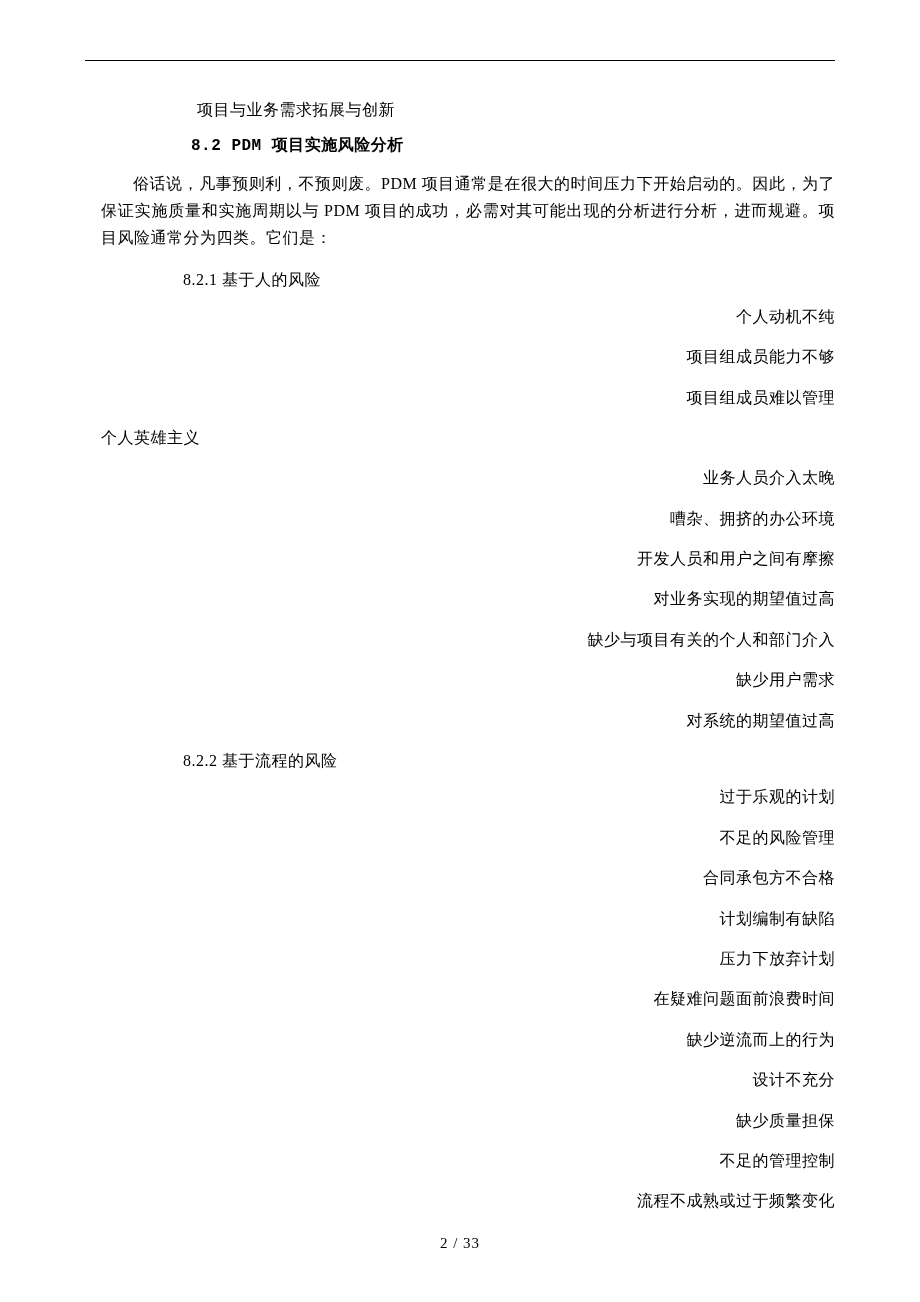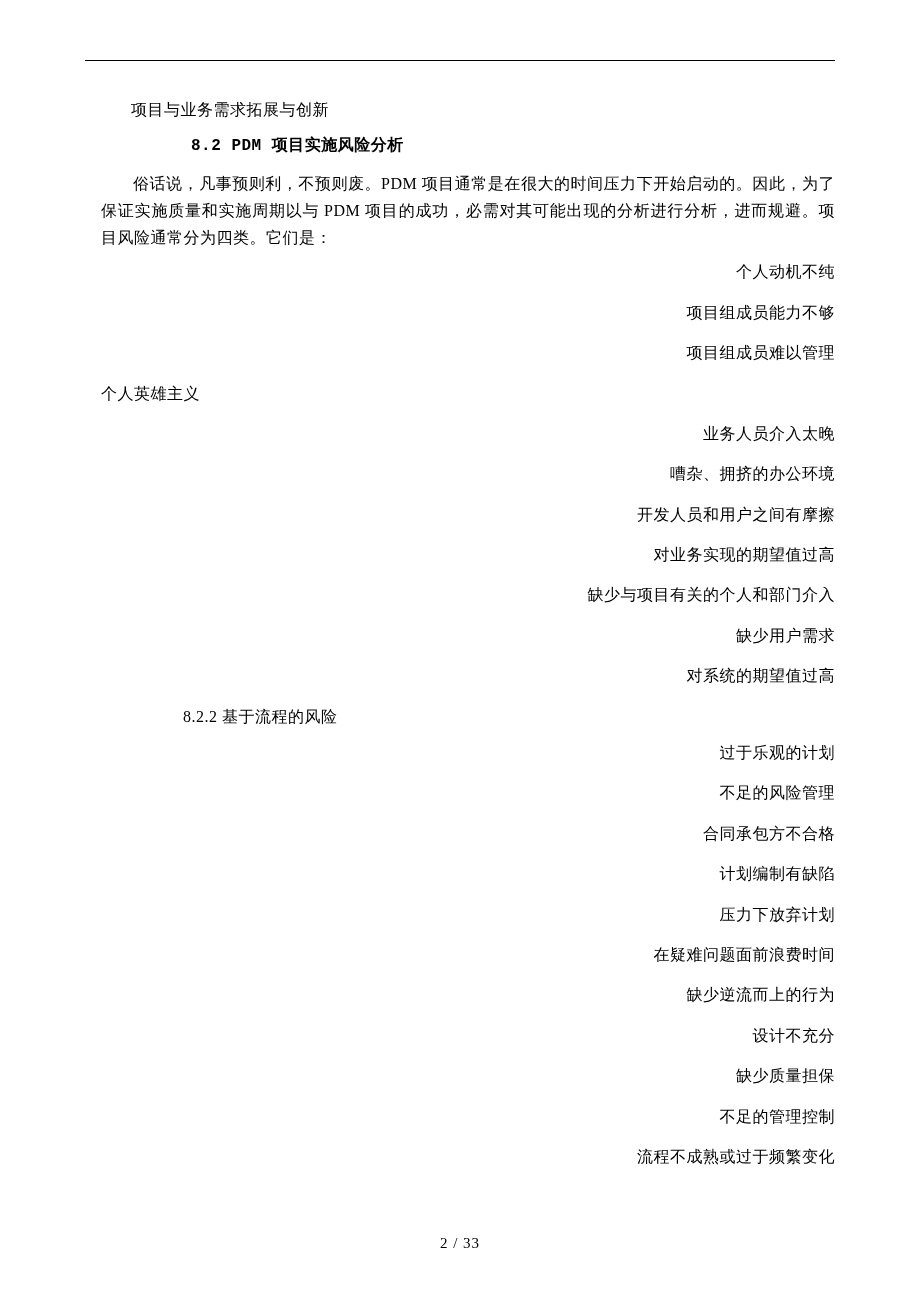--- a/index.html
+++ b/index.html
@@ -18,21 +18,21 @@
       line-height: 1.4;
     }
     .page-container {
       padding: 60px 85px 40px 85px;
     }
     .header-line {
       border-top: 1px solid #000;
       margin-bottom: 38px;
     }
     .intro-line {
-      margin-left: 46px;
+      margin-left: 112px;
       margin-bottom: 14px;
       letter-spacing: 0.5px;
     }
     .section-heading {
       margin-left: 106px;
       margin-bottom: 12px;
       font-family: Liberation Mono, monospace;
       font-weight: bold;
       letter-spacing: 0.5px;
     }
@@ -78,20 +78,21 @@
 
 <div class="page-container">
   <div class="header-line"></div>
 
   <div class="intro-line">项目与业务需求拓展与创新</div>
 
   <div class="section-heading">8.2 PDM 项目实施风险分析</div>
 
   <div class="body-para">俗话说，凡事预则利，不预则废。PDM 项目通常是在很大的时间压力下开始启动的。因此，为了保证实施质量和实施周期以与 PDM 项目的成功，必需对其可能出现的分析进行分析，进而规避。项目风险通常分为四类。它们是：</div>
 
+  <div class="subsection">8.2.1 基于人的风险</div>
 
   <div class="list-item">个人动机不纯</div>
   <div class="list-item">项目组成员能力不够</div>
   <div class="list-item">项目组成员难以管理</div>
 
   <div class="unindented-item">个人英雄主义</div>
 
   <div class="list-item">业务人员介入太晚</div>
   <div class="list-item">嘈杂、拥挤的办公环境</div>
   <div class="list-item">开发人员和用户之间有摩擦</div>

